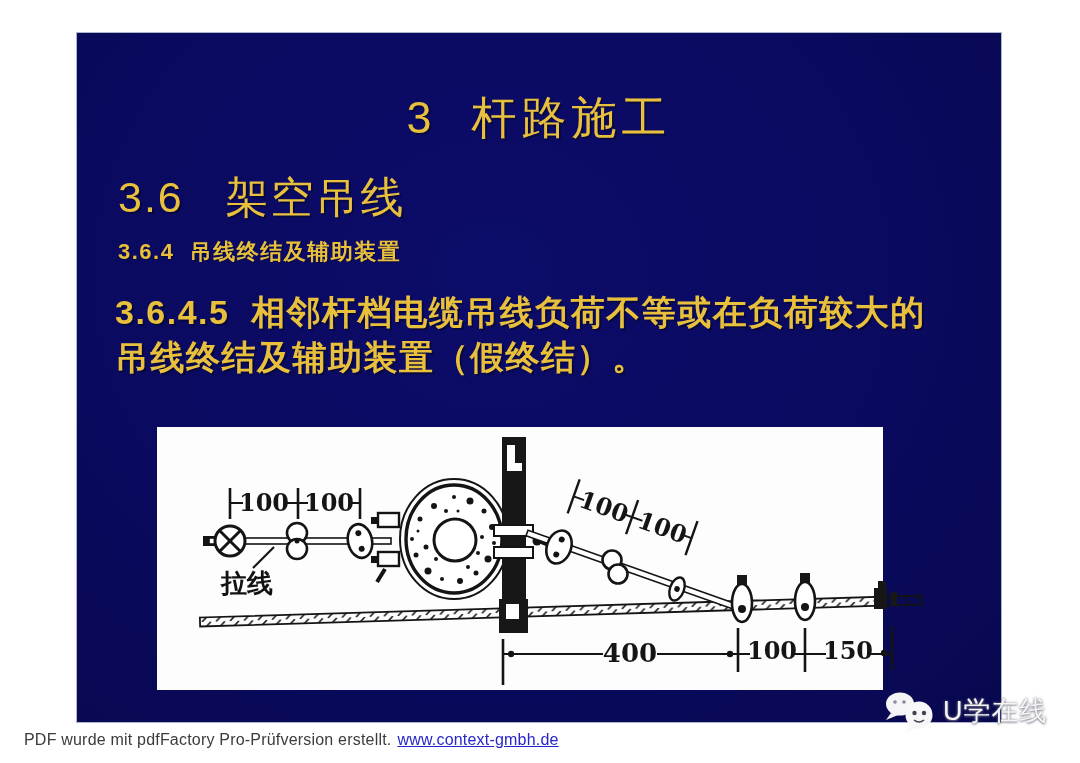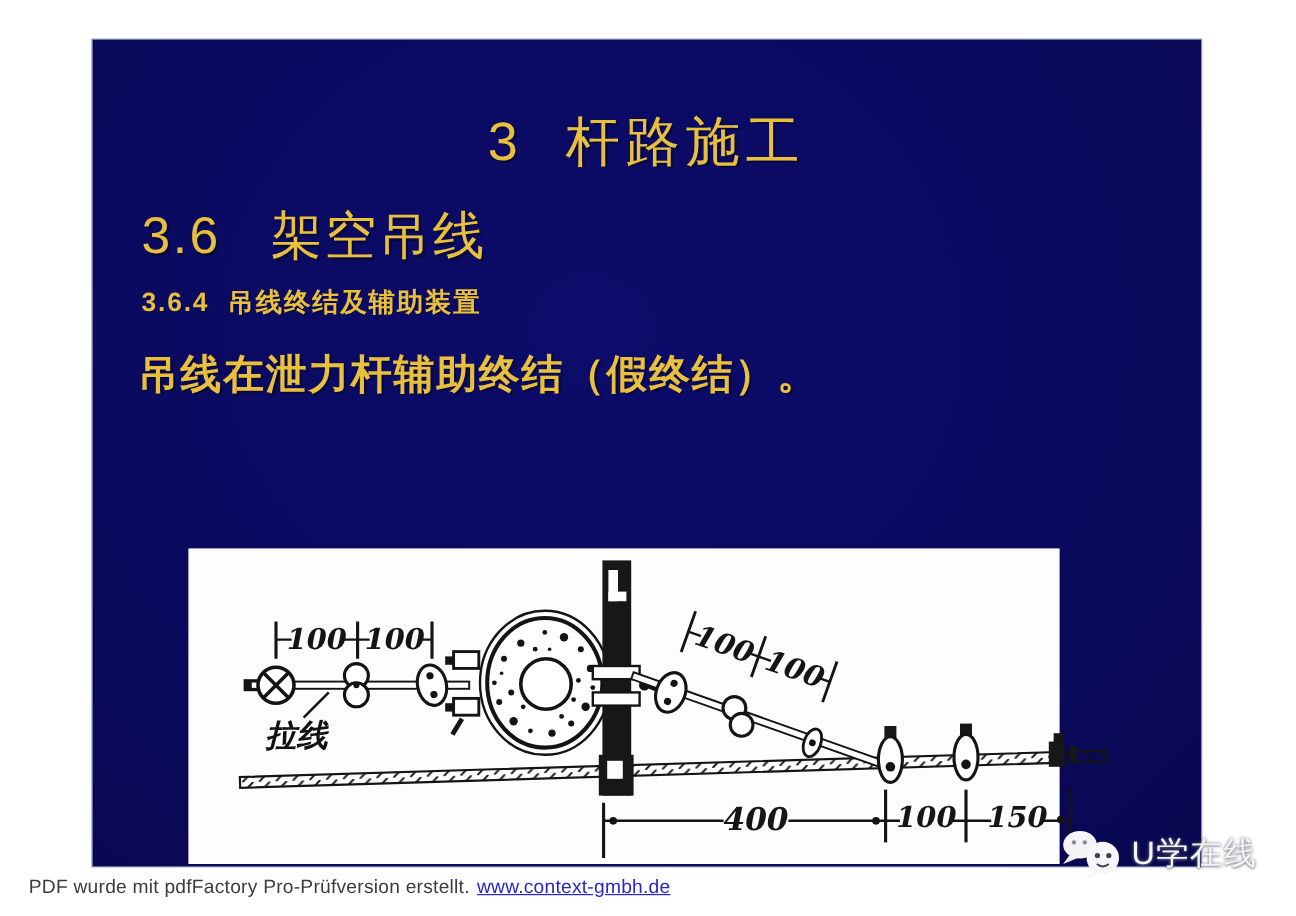--- a/index.html
+++ b/index.html
@@ -25,23 +25,22 @@
   .subheading{
     margin:18px 0 0 41px;font-size:22px;font-weight:bold;letter-spacing:1.5px;line-height:29px;
     color:#e8c03c;text-shadow:1px 1px 0 rgba(0,0,0,.35);white-space:pre;
   }
   .body-block{margin:24px 0 0 38px;}
   .body-line{
     height:45px;line-height:45px;font-size:34px;font-weight:bold;letter-spacing:1.5px;
     color:#e8c03c;text-shadow:2px 2px 0 rgba(0,0,0,.35);white-space:pre;
   }
   .figure-box{
-    position:absolute;left:80px;top:424px;width:726px;height:263px;
+    position:absolute;left:80px;top:394px;width:726px;height:263px;
     background:#fdfdfd;
-    font-style:italic;
   }
   .fig-svg{display:block;width:786px;height:263px;}
   .dim-num{font-family:"DejaVu Serif",serif;font-size:24px;font-weight:bold;fill:#151515;text-anchor:middle;}
   .dim-num-lg{font-family:"DejaVu Serif",serif;font-size:26px;font-weight:bold;fill:#151515;text-anchor:middle;}
   .cjk-label{font-family:"Liberation Sans",sans-serif;font-size:26px;font-weight:bold;fill:#111;}
   .footer{
     position:absolute;left:24px;top:731px;font-size:16px;color:#3c3c3c;letter-spacing:.2px;
   }
   .footer a{color:#2626c9;text-decoration:underline;margin-left:6px;cursor:pointer;}
   .watermark{
@@ -56,21 +55,22 @@
 </head>
 <body>
 
 <div class="page">
 
   <div class="slide">
     <div class="slide-title">3  杆路施工</div>
     <div class="heading">3.6   架空吊线</div>
     <div class="subheading">3.6.4  吊线终结及辅助装置</div>
     <div class="body-block">
-      <div class="body-line">吊线在泄力杆辅助终结（假终结）。</div>
+      <div class="body-line">3.6.4.5  相邻杆档电缆吊线负荷不等或在负荷较大的</div>
+      <div class="body-line">吊线终结及辅助装置（假终结）。</div>
     </div>
 
     <div class="figure-box">
       <svg class="fig-svg" viewBox="0 0 786 263" xmlns="http://www.w3.org/2000/svg">
         <defs>
           <pattern id="hatch" width="14" height="9" patternUnits="userSpaceOnUse">
             <line x1="2" y1="9" x2="11" y2="0" stroke="#141414" stroke-width="1.6"></line>
           </pattern>
         </defs>
 

